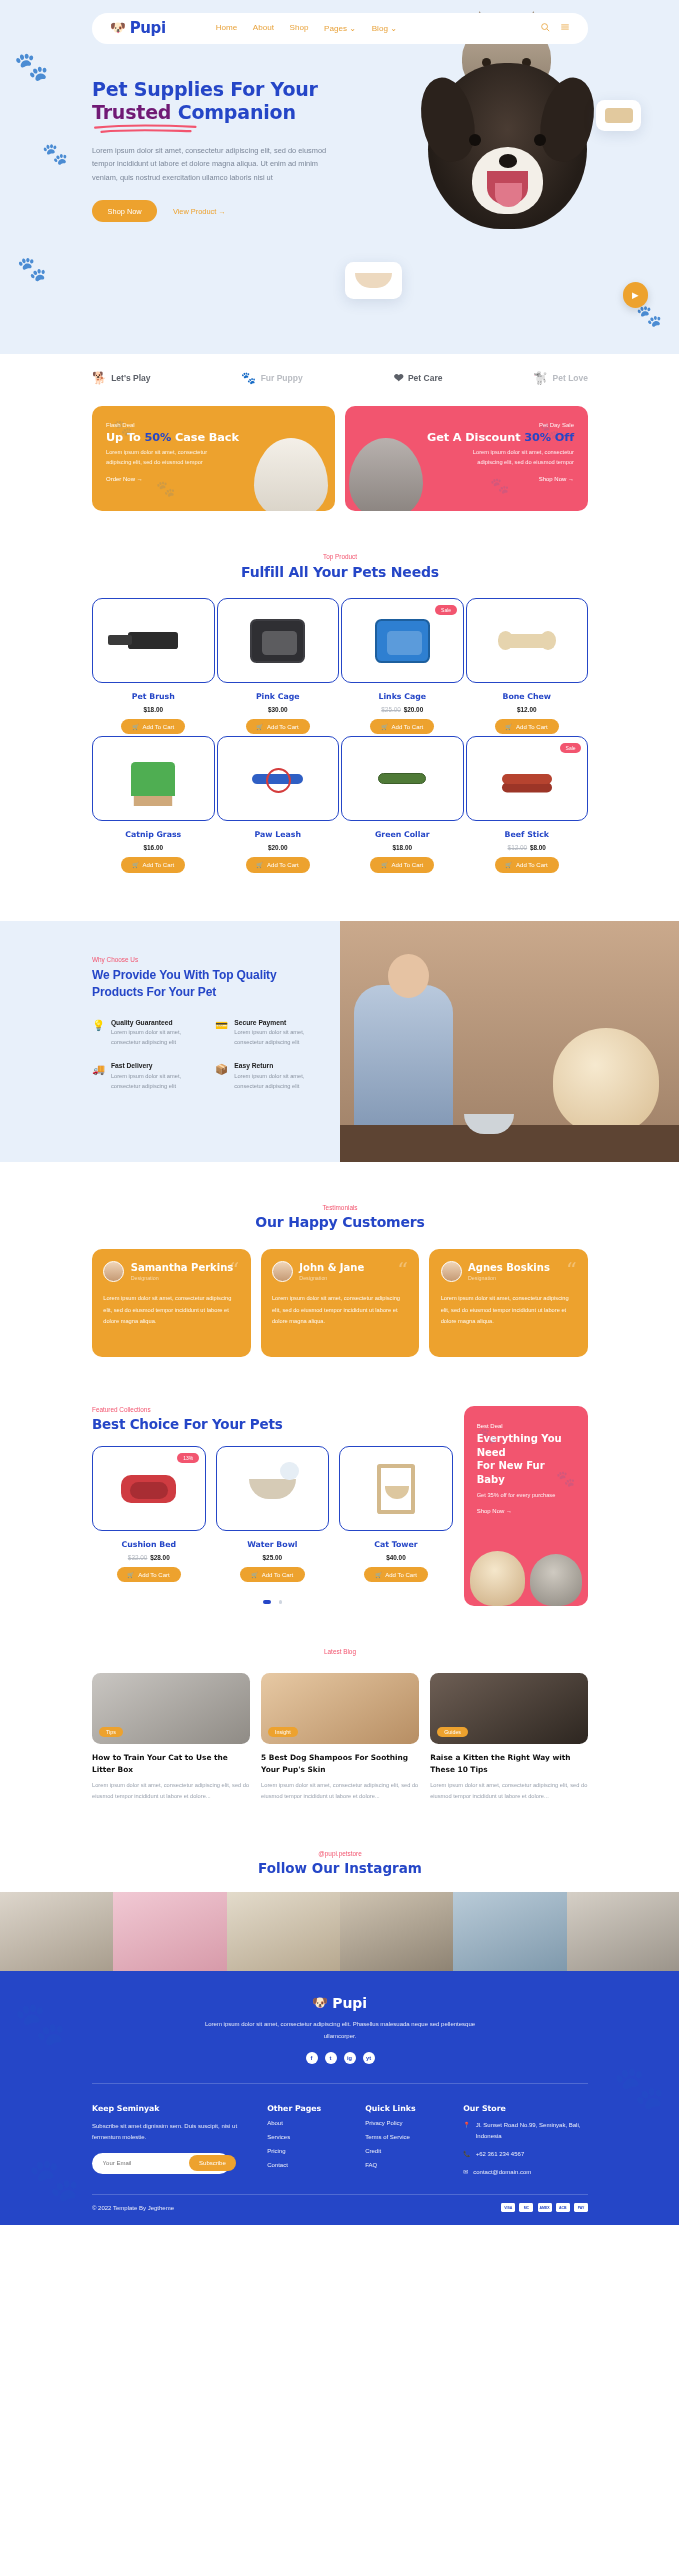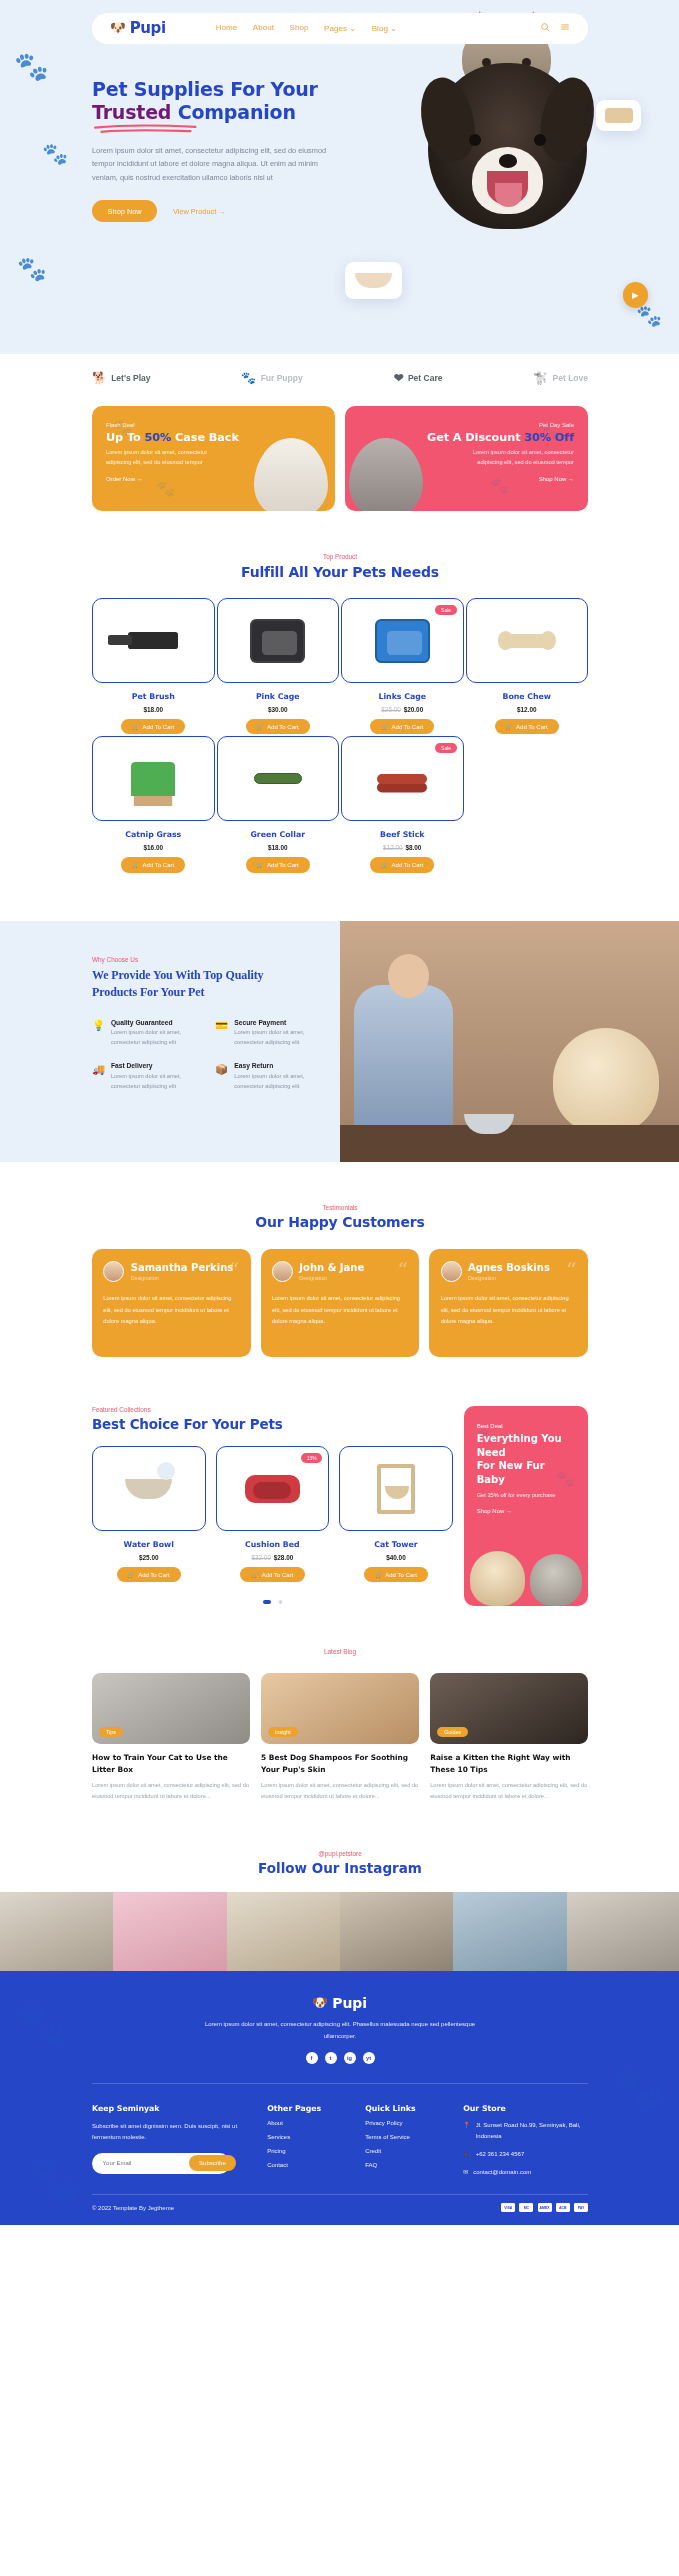--- a/index.html
+++ b/index.html
@@ -191,21 +191,21 @@
   .a-bed { width: 55px; height: 28px; background: #cf3b41; border-radius: 10px; }
   .a-bed:after { content:""; position:absolute; left:8.5px; top:7px; width:38px; height:17px; background:#a82d33; border-radius: 8.5px; }
   .a-tower { width: 38px; height: 50px; border: 4.2px solid #d3b98c; border-radius: 2.8px; background: transparent; }
   .a-tower:after { content:""; position:absolute; left:4.2px; top:18.4px; width:24px; height:12.7px; background:#ddc79f; border-radius: 0 0 12.7px 12.7px; }
 
   
   .why { background: #e8f0fa; display: flex; margin-top: 21px; }
   .why-left { width: 340px; padding: 35px 0 35px 92px; }
   .why-eyebrow { color: #f2556f; font-size: 6.4px; }
   .why-title {
-    font-family: Liberation Serif, serif; font-weight: bold;
+    font-family: Liberation Sans, sans-serif; font-weight: bold;
     color: #2546c7; font-size: 12px; line-height: 1.45; margin-top: 4.2px; letter-spacing: -0.1px;
   }
   .why-grid { margin-top: 17px; display: grid; grid-template-columns: 1fr 1fr; gap: 14px 12.7px; max-width: 234px; }
   .why-item { display: flex; gap: 5.7px; }
   .why-ico { color: #eda22e; font-size: 10.6px; flex-shrink: 0; line-height: 1; margin-top: 1.4px; }
   .why-h { font-weight: bold; font-size: 6.7px; color: #1b1b1b; }
   .why-p { font-size: 5.7px; color: #8b94a2; line-height: 1.75; margin-top: 2.8px; }
   .why-right { flex: 1; position: relative; background: linear-gradient(#caa98c, #9d7f66); min-height: 241px; overflow: hidden; }
   .wr-dog { position: absolute; right: 21px; bottom: 28px; width: 106px; height: 106px; background: radial-gradient(circle at 40% 35%, #f6e9cf, #d9bd92); border-radius: 50% 50% 45% 45%; }
   .wr-person { position: absolute; left: 14px; bottom: 21px; width: 99px; height: 156px; background: linear-gradient(#b9c9dd, #7f95b2); border-radius: 28px 28px 0 0; }
@@ -497,20 +497,31 @@
     </div>
     <div class="prod-name">Catnip Grass</div>
     <div class="prod-price">$16.00</div>
     <button class="btn-cart">
       <span>🛒</span>Add To Cart
     </button>
   </div>
       <div class="prod-card">
     <div class="prod-thumb">
 
+      <div class="art a-leash"></div>
+    </div>
+    <div class="prod-name">Paw Leash</div>
+    <div class="prod-price">$20.00</div>
+    <button class="btn-cart">
+      <span>🛒</span>Add To Cart
+    </button>
+  </div>
+      <div class="prod-card">
+    <div class="prod-thumb">
+
       <div class="art a-collar"></div>
     </div>
     <div class="prod-name">Green Collar</div>
     <div class="prod-price">$18.00</div>
     <button class="btn-cart">
       <span>🛒</span>Add To Cart
     </button>
   </div>
       <div class="prod-card">
     <div class="prod-thumb">
@@ -614,36 +625,36 @@
     </div>
 </section>
 
 <section class="best">
   <div class="best-left">
     <div class="best-eyebrow">Featured Collections</div>
     <h2 class="best-title">Best Choice For Your Pets</h2>
     <div class="best-grid" id="best-grid">
         <div class="prod-card">
     <div class="prod-thumb">
+      <span class="prod-badge">13%</span>
+      <div class="art a-bed"></div>
+    </div>
+    <div class="prod-name">Cushion Bed</div>
+    <div class="prod-price"><span class="old">$32.00</span>$28.00</div>
+    <button class="btn-cart">
+      <span>🛒</span>Add To Cart
+    </button>
+  </div>
+        <div class="prod-card">
+    <div class="prod-thumb">
 
       <div class="art a-bowl"></div>
     </div>
     <div class="prod-name">Water Bowl</div>
     <div class="prod-price">$25.00</div>
-    <button class="btn-cart">
-      <span>🛒</span>Add To Cart
-    </button>
-  </div>
-        <div class="prod-card">
-    <div class="prod-thumb">
-      <span class="prod-badge">13%</span>
-      <div class="art a-bed"></div>
-    </div>
-    <div class="prod-name">Cushion Bed</div>
-    <div class="prod-price"><span class="old">$32.00</span>$28.00</div>
     <button class="btn-cart">
       <span>🛒</span>Add To Cart
     </button>
   </div>
         <div class="prod-card">
     <div class="prod-thumb">
 
       <div class="art a-tower"></div>
     </div>
     <div class="prod-name">Cat Tower</div>

